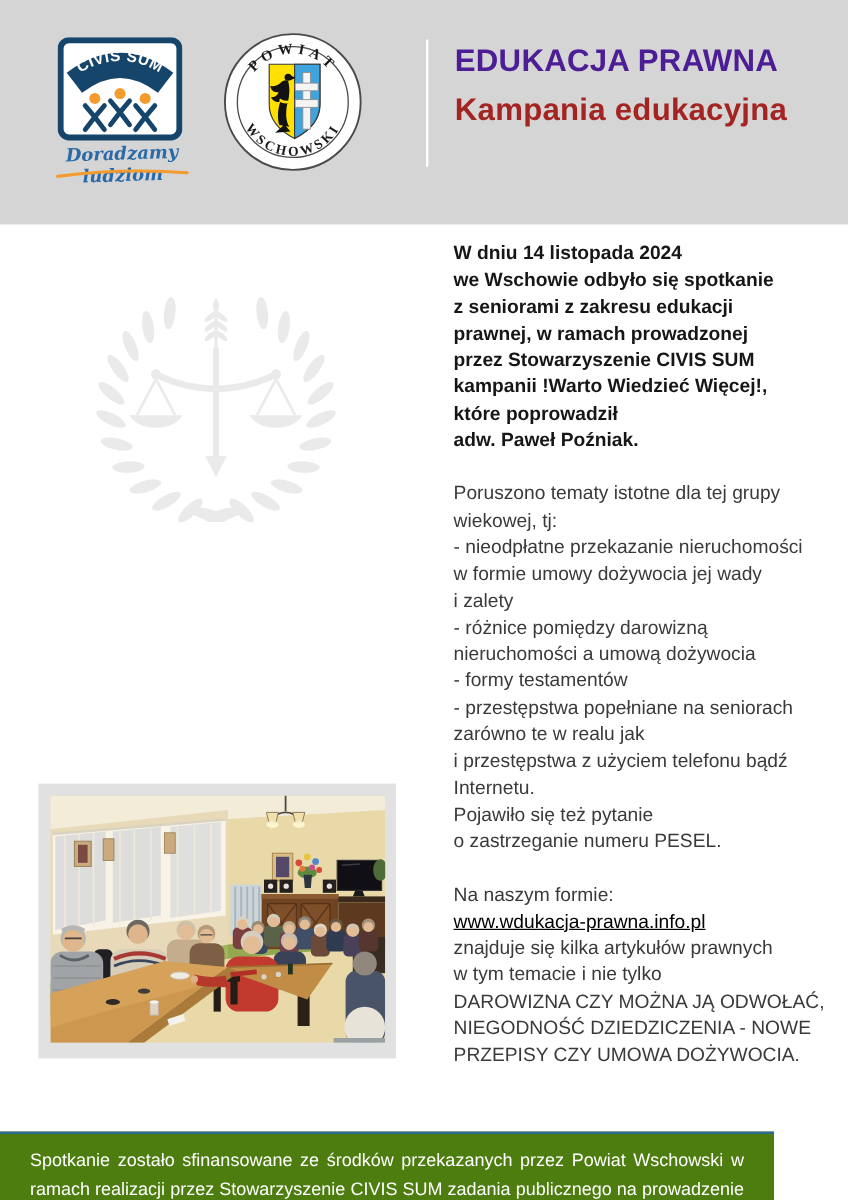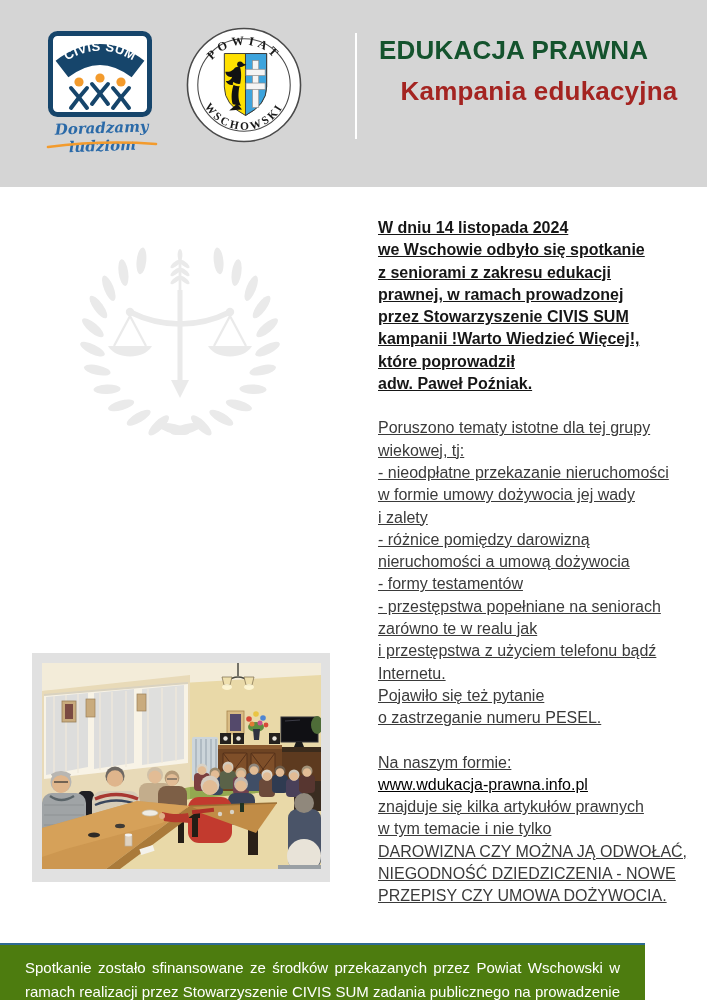--- a/index.html
+++ b/index.html
@@ -13,30 +13,30 @@
   .civis-tagline {
     position:absolute; left:44px; top:119px; width:116px; text-align:center;
     font-family:"DejaVu Serif", serif; font-style:italic; font-weight:600;
     font-size:15px; color:#2b6aa8; transform:rotate(-2deg);
   }
   .tagline-swoosh { position:absolute; left:46px; top:140px; }
   .powiat-seal { position:absolute; left:185px; top:26px; width:118px; height:118px; }
   .header-divider { position:absolute; left:355px; top:33px; width:2px; height:106px; background:#ffffff; }
   .title-block { position:absolute; left:379px; top:30px; width:320px; }
   .title-line { font-size:26px; font-weight:700; line-height:41px; margin:0; letter-spacing:0.2px; }
-  .title-blue { color:#14532d; }
-  .title-red  { color:#a42421;text-align:center; }
+  .title-blue { color:#4c1d95; }
+  .title-red  { color:#a42421; }
   
   .watermark { position:absolute; left:75px; top:235px; width:210px; height:210px; }
   
   .photo-frame { position:absolute; left:32px; top:653px; width:298px; height:229px; background:#e1e1e1; }
   .photo { position:absolute; left:10px; top:10px; width:279px; height:206px; display:block; }
   
   .content { position:absolute; left:378px; top:201px; width:322px; color:#3a3a3a; font-size:16px; line-height:22.3px; }
-  .content p { margin:16px 0 22px 0;text-decoration:underline; }
+  .content p { margin:0 0 22px 0; }
   .para-bold { font-weight:700; color:#161616; }
   .pre { white-space:pre-line; }
   .portal-link { color:#000000; text-decoration:underline; cursor:pointer; }
   
   .footer {
     position:absolute; left:0; top:943px; width:645px; height:98px;
     background:#4d7c0f; border-top:2px solid #2f6a92; box-sizing:border-box;
     padding:11px 25px 0 25px;
   }
   .footer p { margin:0; color:#ffffff; font-size:15px; line-height:23.5px; text-align:justify; }

